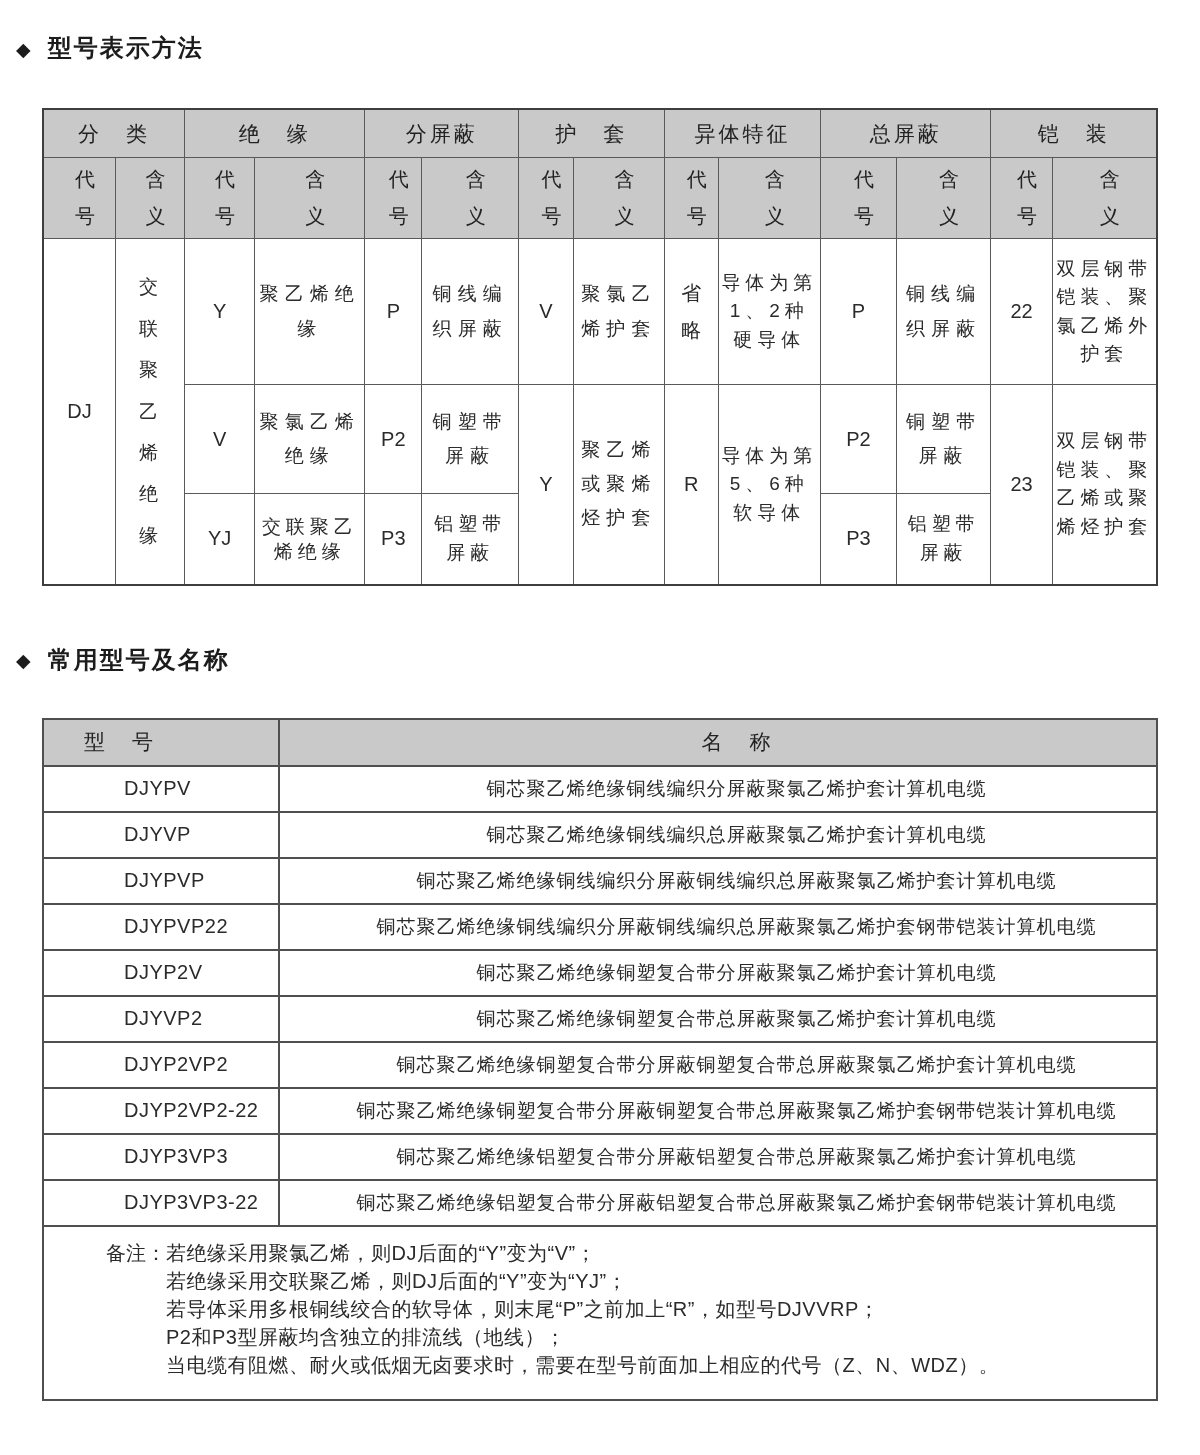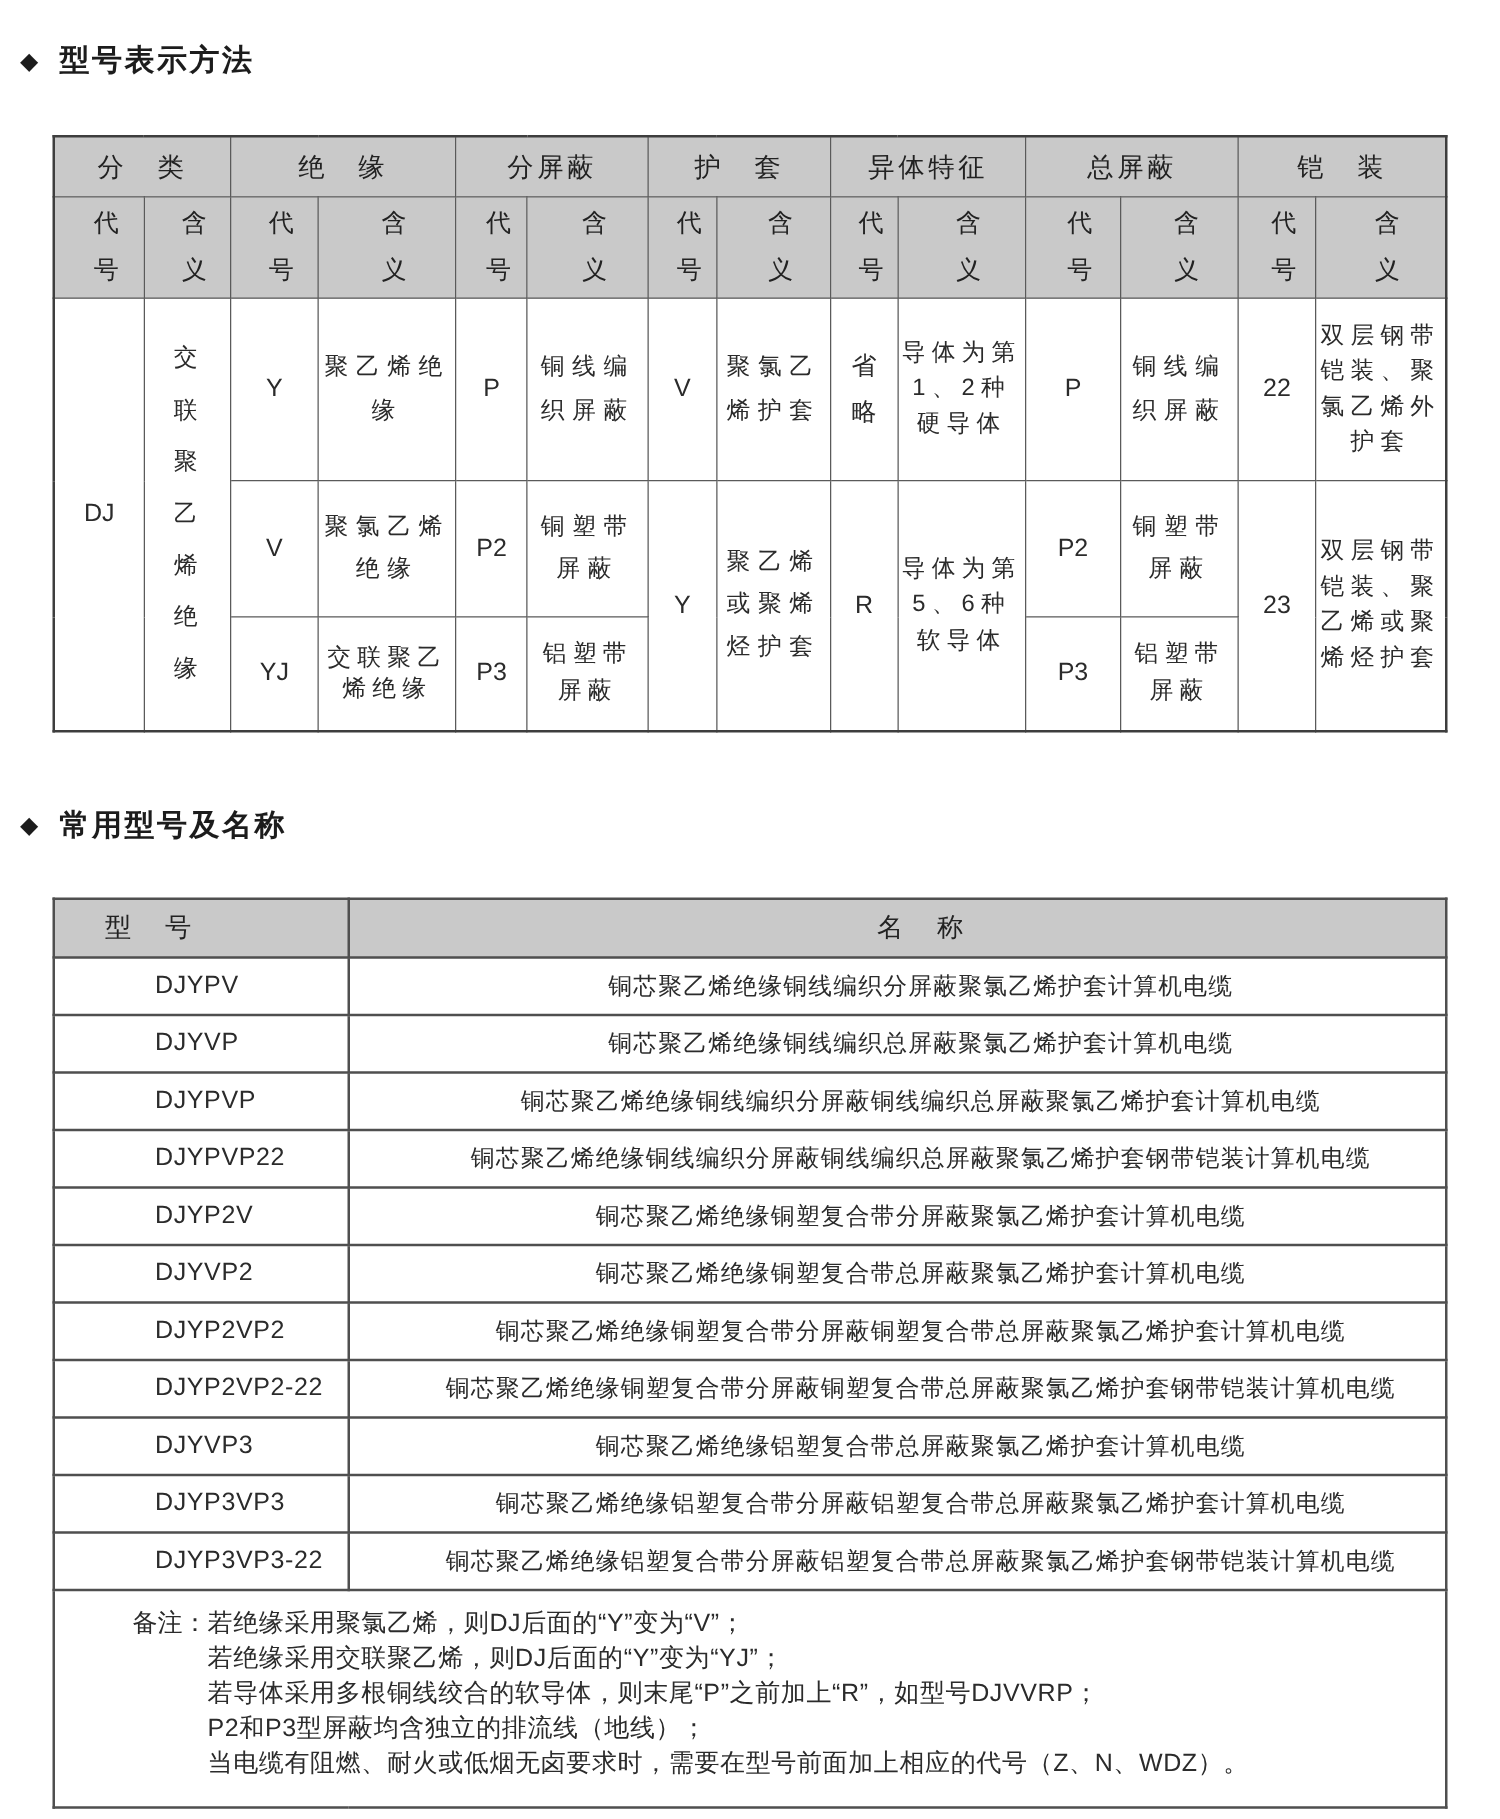--- a/index.html
+++ b/index.html
@@ -180,24 +180,20 @@
     </tr>
     <tr>
       <td class="model">DJYP2VP2</td>
       <td class="name">铜芯聚乙烯绝缘铜塑复合带分屏蔽铜塑复合带总屏蔽聚氯乙烯护套计算机电缆</td>
     </tr>
     <tr>
       <td class="model">DJYP2VP2-22</td>
       <td class="name">铜芯聚乙烯绝缘铜塑复合带分屏蔽铜塑复合带总屏蔽聚氯乙烯护套钢带铠装计算机电缆</td>
     </tr>
     <tr>
-      <td class="model">DJYVP3</td>
-      <td class="name">铜芯聚乙烯绝缘铝塑复合带总屏蔽聚氯乙烯护套计算机电缆</td>
-    </tr>
-    <tr>
       <td class="model">DJYP3VP3</td>
       <td class="name">铜芯聚乙烯绝缘铝塑复合带分屏蔽铝塑复合带总屏蔽聚氯乙烯护套计算机电缆</td>
     </tr>
     <tr>
       <td class="model">DJYP3VP3-22</td>
       <td class="name">铜芯聚乙烯绝缘铝塑复合带分屏蔽铝塑复合带总屏蔽聚氯乙烯护套钢带铠装计算机电缆</td>
     </tr>
     <tr>
       <td class="notes-cell" colspan="2">
         <div class="notes">

